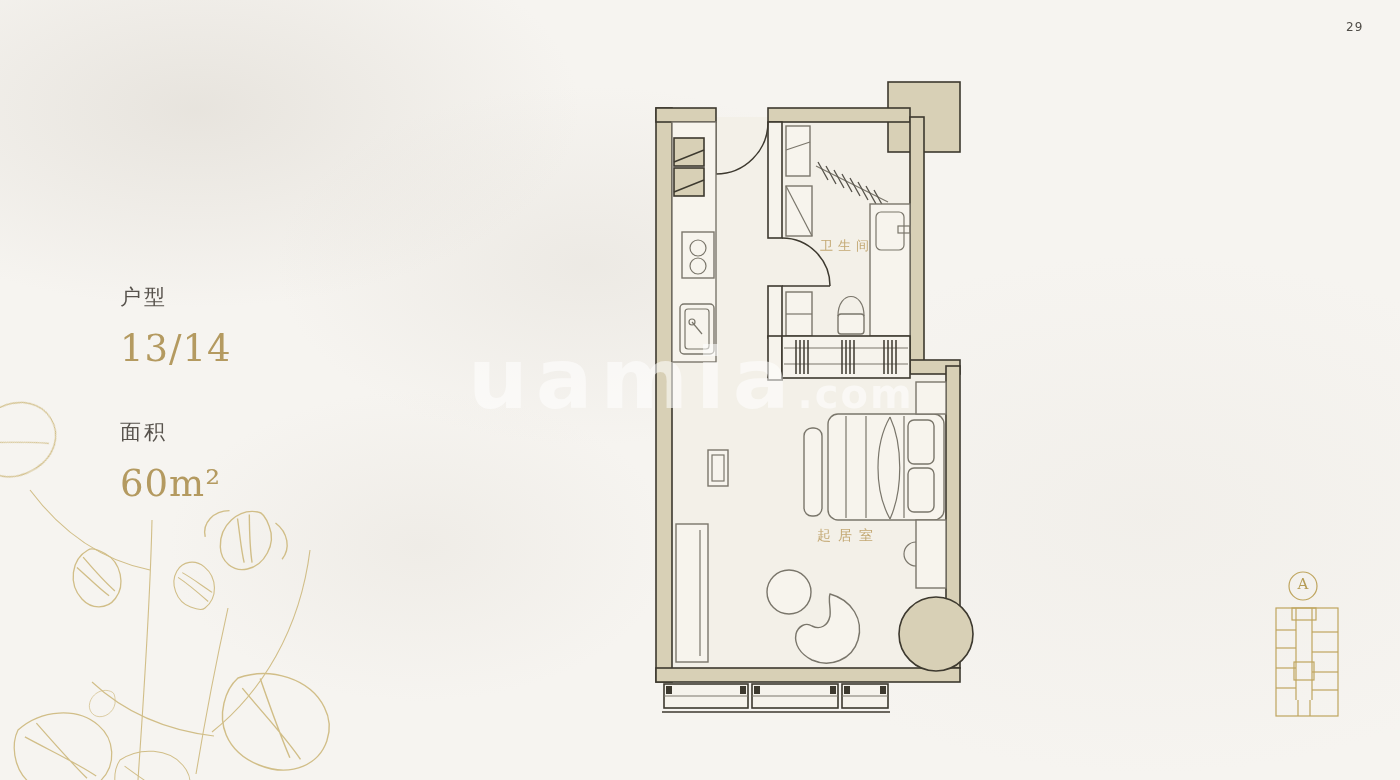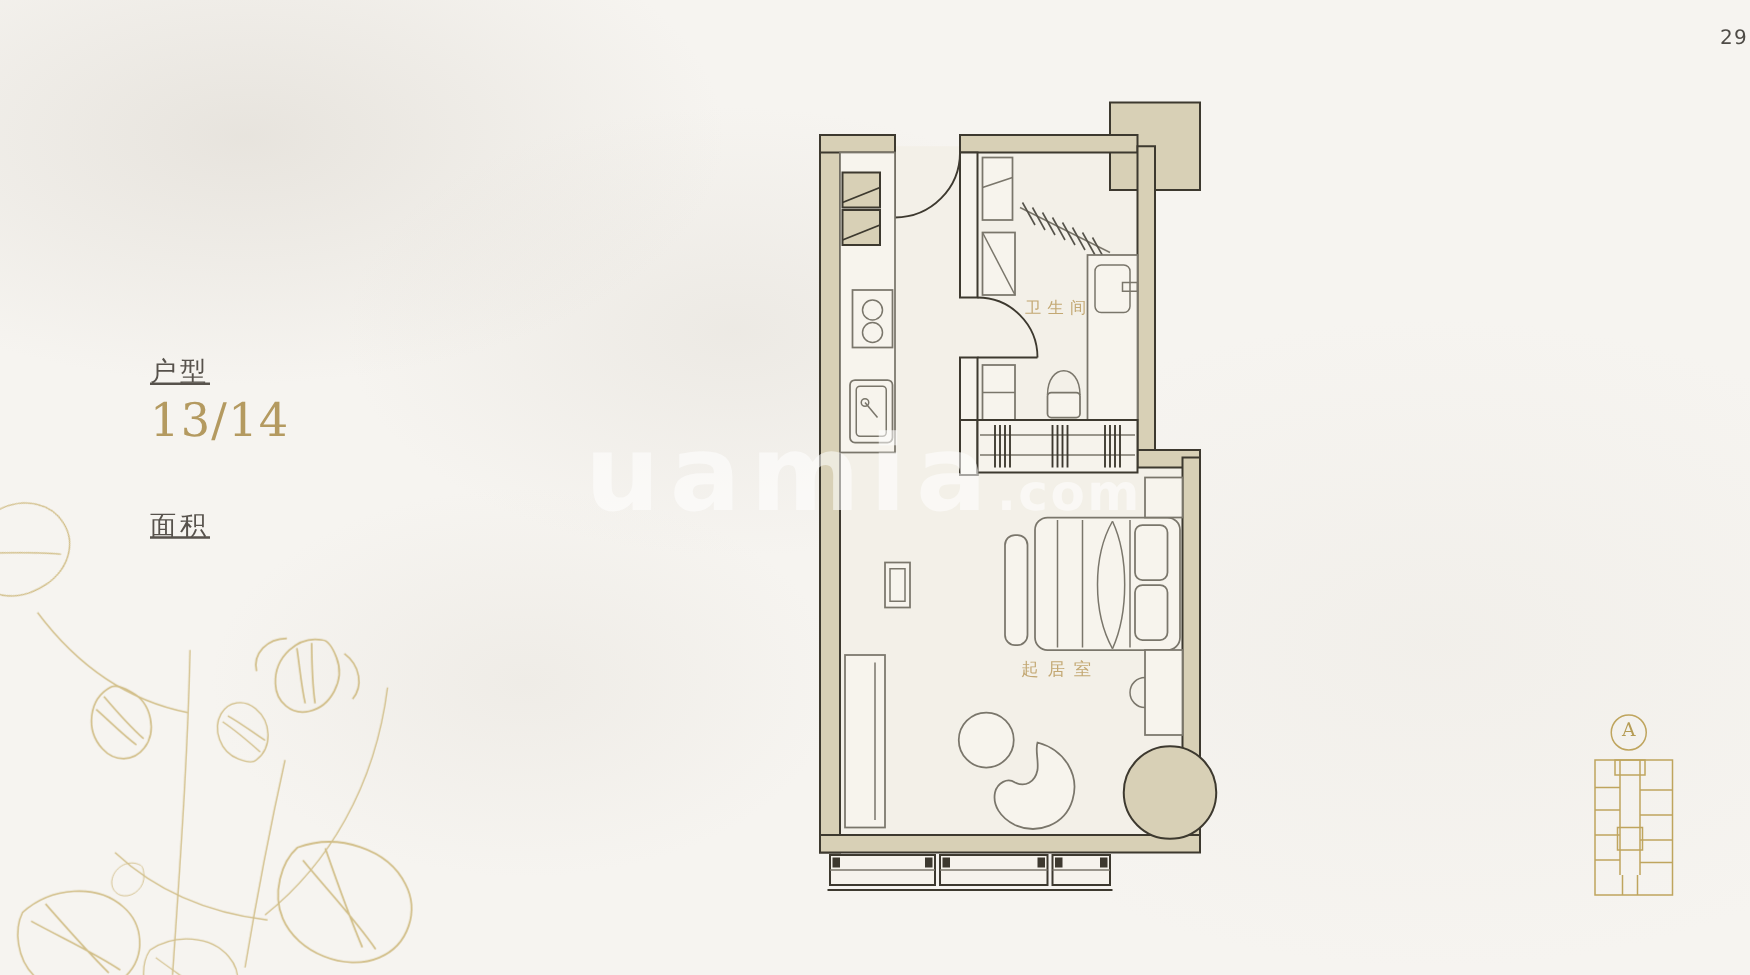--- a/index.html
+++ b/index.html
@@ -18,24 +18,24 @@
   .wall{fill:#d8d0b6;stroke:#3d392f;stroke-width:1.6;}
   .floor{fill:#f3f0e8;stroke:none;}
   .fixD{fill:#f6f3ec;stroke:#3d392f;stroke-width:1.6;}
   .fixS{fill:#f7f4ed;stroke:#7a766b;stroke-width:1.4;}
   .ln{stroke:#7a766b;fill:none;stroke-width:1.2;}
   .lnD{stroke:#3d392f;fill:none;stroke-width:1.5;}
   .hatch{stroke:#55524a;fill:none;stroke-width:1.3;}
   .goldline{stroke:#bfa55e;fill:none;stroke-width:1.2;}
   .flower{stroke:#cdb87c;fill:none;stroke-width:1.1;opacity:.9;}
   
-  .page-num{position:absolute;left:1376px;top:20px;font-size:16px;color:#4f4c47;letter-spacing:1px;}
+  .page-num{position:absolute;left:1346px;top:20px;font-size:12px;color:#4f4c47;letter-spacing:1px;}
   .info{position:absolute;left:120px;top:283px;color:#57524c;}
-  .info .lbl{font-size:21px;letter-spacing:3px;color:#57524c;text-decoration:underline;}
-  .info .val{font-family:"DejaVu Serif","Liberation Serif",serif;font-size:37px;color:#b49a60;margin-top:4px;letter-spacing:1px;}
+  .info .lbl{font-size:21px;letter-spacing:3px;color:#57524c;}
+  .info .val{font-family:"DejaVu Serif","Liberation Serif",serif;font-size:37px;color:#b49a60;margin-top:16px;letter-spacing:1px;}
   .info .gap{height:48px;}
   .room-label{position:absolute;color:#c3a873;font-size:13px;letter-spacing:5px;font-family:Liberation Mono, monospace;}
   .room-label.living{font-size:14px;letter-spacing:7px;margin-left:47px;}
   .watermark{position:absolute;left:468px;top:330px;color:rgba(255,255,255,.55);
     font-weight:bold;white-space:nowrap;pointer-events:none;}
   .watermark .wm-main{font-size:84px;letter-spacing:8px;text-align:center;}
   .watermark .wm-suffix{font-size:40px;letter-spacing:2px;}
   .north-a{position:absolute;left:1293px;top:575px;width:20px;text-align:center;
     font-family:"DejaVu Serif","Liberation Serif",serif;font-size:15px;color:#b59c55;}
 </style>
@@ -265,20 +265,21 @@
     <span class="wm-main">uamia</span><span class="wm-suffix">.com</span>
   </div>
 
   <div class="page-num">29</div>
 
   <div class="info">
     <div class="lbl">户型</div>
     <div class="val">13/14</div>
     <div class="gap"></div>
     <div class="lbl">面积</div>
+    <div class="val">60m²</div>
   </div>
 
   <div class="room-label" style="left:820px;top:237px;">卫生间</div>
   <div class="room-label living" style="left:770px;top:527px;">起居室</div>
 
   <div class="north-a">A</div>
 
 </div>
 
 </body></html>

